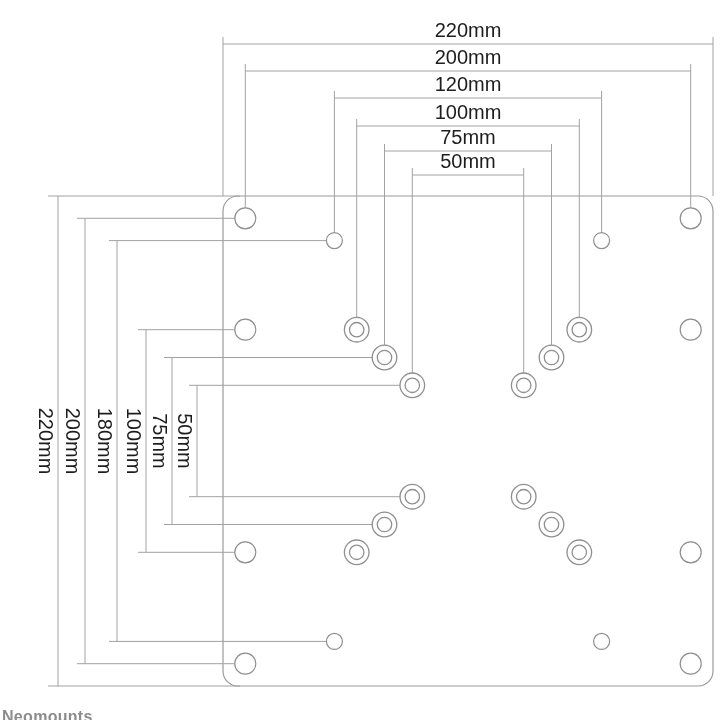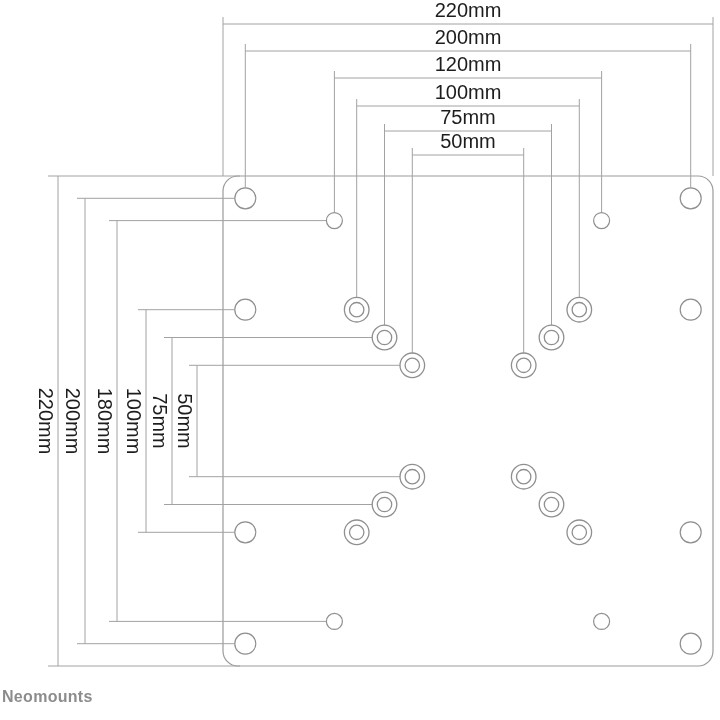--- a/index.html
+++ b/index.html
@@ -9,20 +9,21 @@
     width: 720px;
     height: 720px;
     overflow: hidden;
     font-family: "Liberation Sans", sans-serif;
   }
   .canvas {
     position: relative;
     width: 720px;
     height: 616px;
     background: #ffffff;
+    margin-top: 20px;
   }
   svg { position: absolute; left: 0; top: 0; }
   .dim-label-top {
     font-family: "Liberation Sans", sans-serif;
     font-size: 20px;
     fill: #1d1d1d;
   }
   .dim-label-left {
     font-family: "Liberation Sans", sans-serif;
     font-size: 20px;

